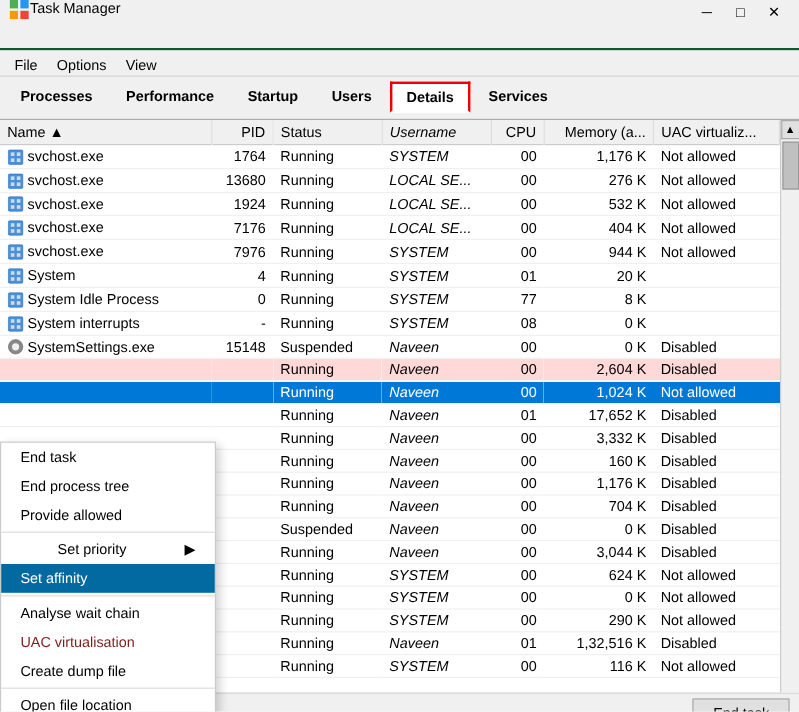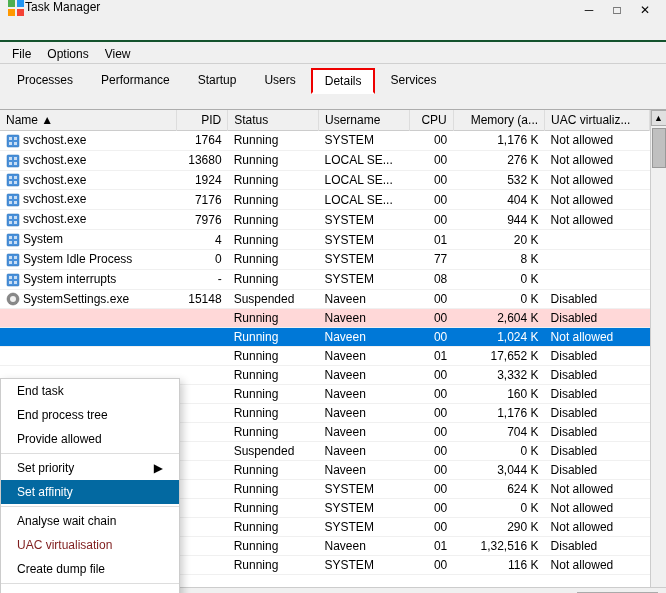--- a/index.html
+++ b/index.html
@@ -31,21 +31,22 @@
     .menu-item {
       padding: 2px 8px;
       cursor: pointer;
       font-size: 12px;
     }
 
     .tabs {
       display: flex;
       background: #f0f0f0;
       border-bottom: 1px solid #adadad;
-      padding: 4px 4px 16px 4px;
+      padding: 4px 4px 6px 4px;
+      font-weight: bold;
     }
     .tab {
       padding: 4px 12px;
       cursor: pointer;
       font-size: 12px;
       border: 1px solid transparent;
       border-bottom: none;
       margin-right: 2px;
     }
     .tab.highlighted {
@@ -172,26 +173,27 @@
       cursor: default;
     }
     .ctx-divider {
       border-top: 1px solid #ddd;
       margin: 2px 0;
     }
     .ctx-item-arrow {
       display: flex;
       justify-content: space-between;
       align-items: flex-end;
+      margin-left: 31px;
     }
 
     .col-name { width: 155px; }
     .col-pid { width: 45px; text-align: right; }
     .col-status { width: 80px; }
-    .col-username { width: 80px; }
+    .col-username { width: 80px; font-style: italic; }
     .col-cpu { width: 35px; text-align: right; }
     .col-memory { width: 70px; text-align: right; }
     .col-uac { width: 80px; }
   </style>
 </head>
 <body>
 
 <div class="title-bar">
   <span class="process-icon">
     <svg width="16" height="16" viewBox="0 0 16 16">

